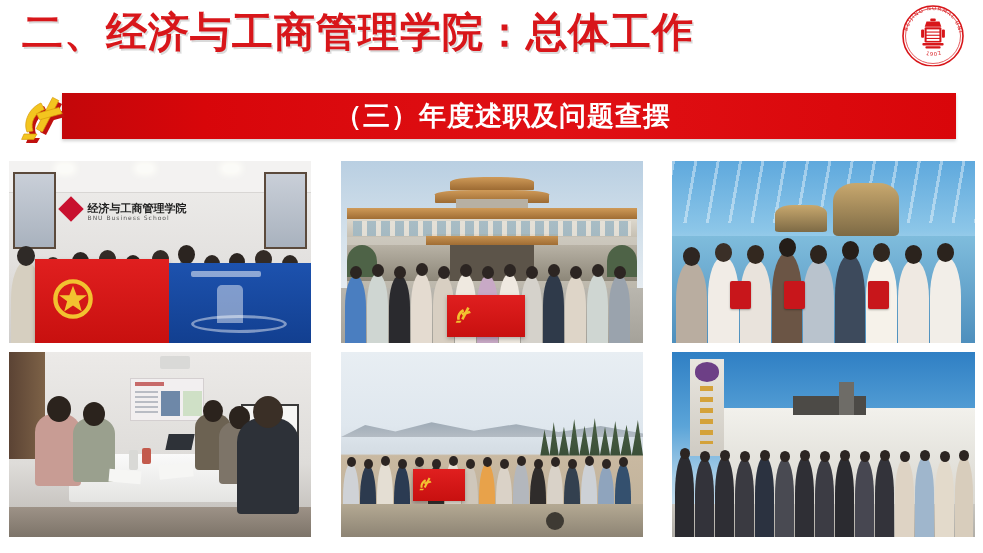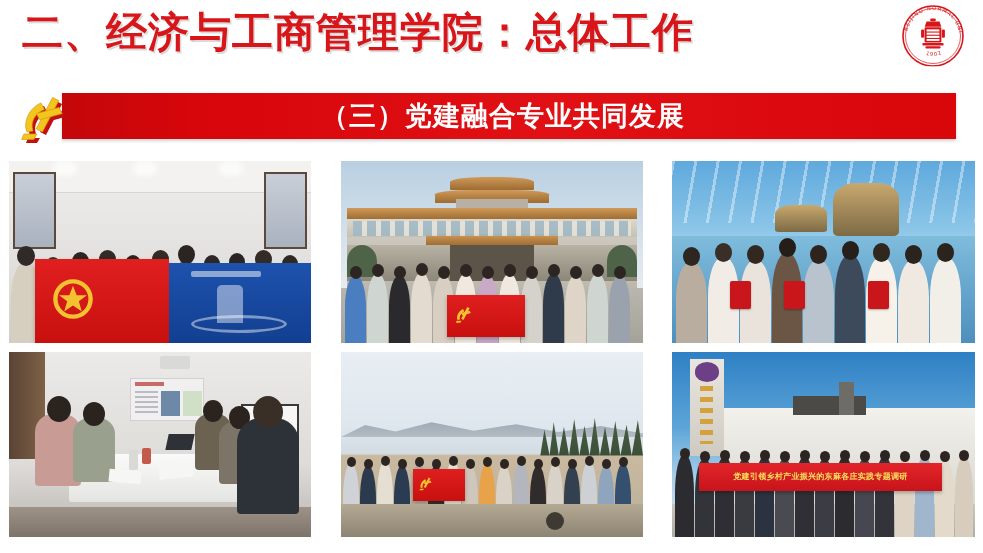--- a/index.html
+++ b/index.html
@@ -243,21 +243,21 @@
           <rect x="27.6" y="33.8" width="12.8" height="2.1"></rect>
           <rect x="27.6" y="37.0" width="12.8" height="1.9"></rect>
         </g>
       </svg>
     </div>
 
     <div class="rule"></div>
   </div>
 
   <div class="banner">
-    <div class="banner-title">（三）党建融合专业共同发展</div>
+    <div class="banner-title">（三）年度述职及问题查摆</div>
   </div>
 
   <div class="party-emblem">
     <svg viewBox="0 0 60 58" width="60" height="58" aria-hidden="true">
       <g transform="translate(3,3)">
 
         <g fill="#C0100F" transform="translate(3,3)">
           <path d="M10 40 C6 30 12 16 24 11 l3.5 6.5 C18 21 13 30 16 39 Z"></path>
           <path d="M8 43 h12 l-3 5 H6 Z"></path>
           <path d="M36 6 l6 3 -16 31 -6 -3 Z"></path>
@@ -278,20 +278,25 @@
 
     <div class="photo" id="photo1" style="left:0; top:0; width:302px; height:182px;">
       <div class="ph-inner">
         <div class="wall"></div>
         <div class="ceil"></div>
         <div class="light" style="left:48px;"></div>
         <div class="light" style="left:128px;"></div>
         <div class="light" style="left:214px;"></div>
         <div class="door" style="left:4px;"></div>
         <div class="door" style="right:4px;"></div>
+        <div class="banner-bd">
+          <div class="bd-logo"></div>
+          <div class="bd-text">经济与工商管理学院</div>
+          <div class="bd-sub">BNU Business School</div>
+        </div>
         <div class="crowd">
           <div class="person" style="left:2px;  width:30px; height:72%; background:#d6cfc0;"></div>
           <div class="head" style="left:8px;  bottom:68%; width:18px;height:20px;background:#2f2a27;"></div>
           <div class="person" style="left:30px; width:28px; height:64%; background:#e8e4da;"></div>
           <div class="head" style="left:36px; bottom:60%; width:16px;height:18px;background:#3a312b;"></div>
           <div class="person" style="left:56px; width:30px; height:68%; background:#efe7dc;"></div>
           <div class="head" style="left:63px; bottom:64%; width:17px;height:19px;background:#2c2522;"></div>
           <div class="person" style="left:84px; width:28px; height:70%; background:#e0d8cc;"></div>
           <div class="head" style="left:90px; bottom:66%; width:17px;height:19px;background:#332b26;"></div>
           <div class="person" style="left:110px;width:28px; height:66%; background:#3a3f48;"></div>
@@ -545,20 +550,17 @@
           <div class="head" style="left:208px;bottom:86%;width:10px;height:11px;background:#2c2522;"></div>
           <div class="person" style="left:223px;width:19px;height:88%;background:#ded3c4;"></div>
           <div class="head" style="left:228px;bottom:84%;width:10px;height:11px;background:#2c2522;"></div>
           <div class="person" style="left:243px;width:19px;height:90%;background:#9fb6cc;"></div>
           <div class="head" style="left:248px;bottom:86%;width:10px;height:11px;background:#2c2522;"></div>
           <div class="person" style="left:263px;width:19px;height:88%;background:#e3dacb;"></div>
           <div class="head" style="left:268px;bottom:84%;width:10px;height:11px;background:#2c2522;"></div>
           <div class="person" style="left:283px;width:18px;height:90%;background:#d8cdbc;"></div>
           <div class="head" style="left:287px;bottom:86%;width:10px;height:11px;background:#2c2522;"></div>
         </div>
-        <div class="redbanner">
-          <span>党建引领乡村产业振兴的东麻各庄实践专题调研</span>
-        </div>
       </div>
     </div>
 
   </div>
 </div>
 
 </body></html>

